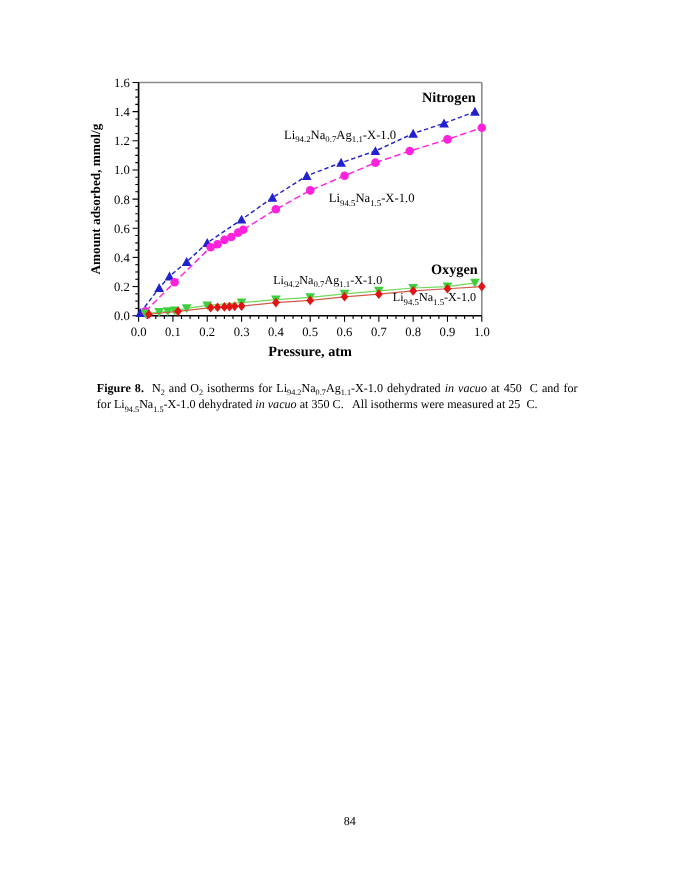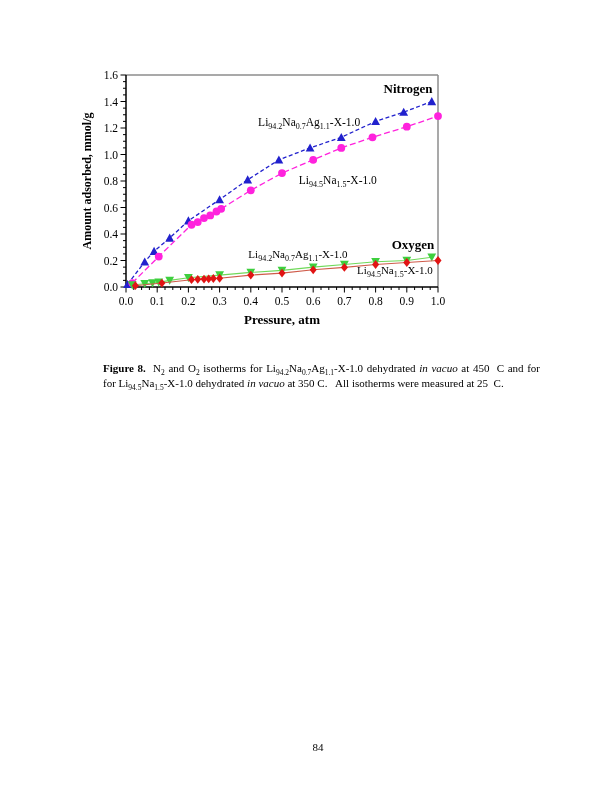--- a/index.html
+++ b/index.html
@@ -10,21 +10,21 @@
     font-family:"Liberation Serif","DejaVu Serif",serif;
     color:#000;
     overflow:hidden;
   }
   .chart-wrap{
     position:absolute;left:80px;top:58px;width:390px;height:272px;
   }
   svg text{font-family:"Liberation Serif","DejaVu Serif",serif;}
   .caption{
     position:absolute;left:88px;top:346px;width:437px;
-    font-size:11px;line-height:14.8px;text-align:justify;margin:15px;
+    font-size:11px;line-height:14.8px;text-align:justify;margin:0;
   }
   .caption b{font-weight:bold;}
   .caption i{font-style:italic;}
   .caption sub{font-size:7.5px;line-height:0;}
   .page-number{
     position:absolute;left:0;right:0;top:741px;
     text-align:center;font-size:11px;padding-left:24px;
   }
 </style>
 </head>

